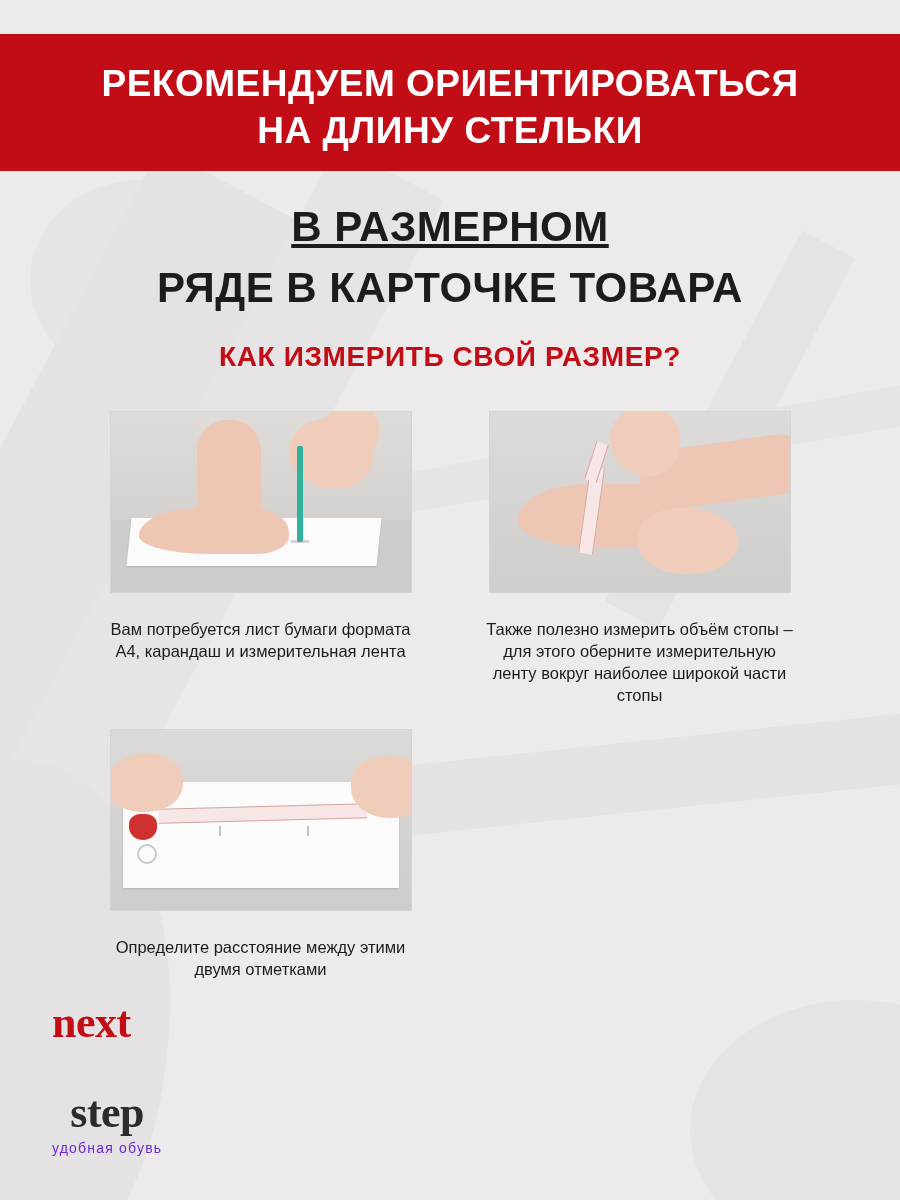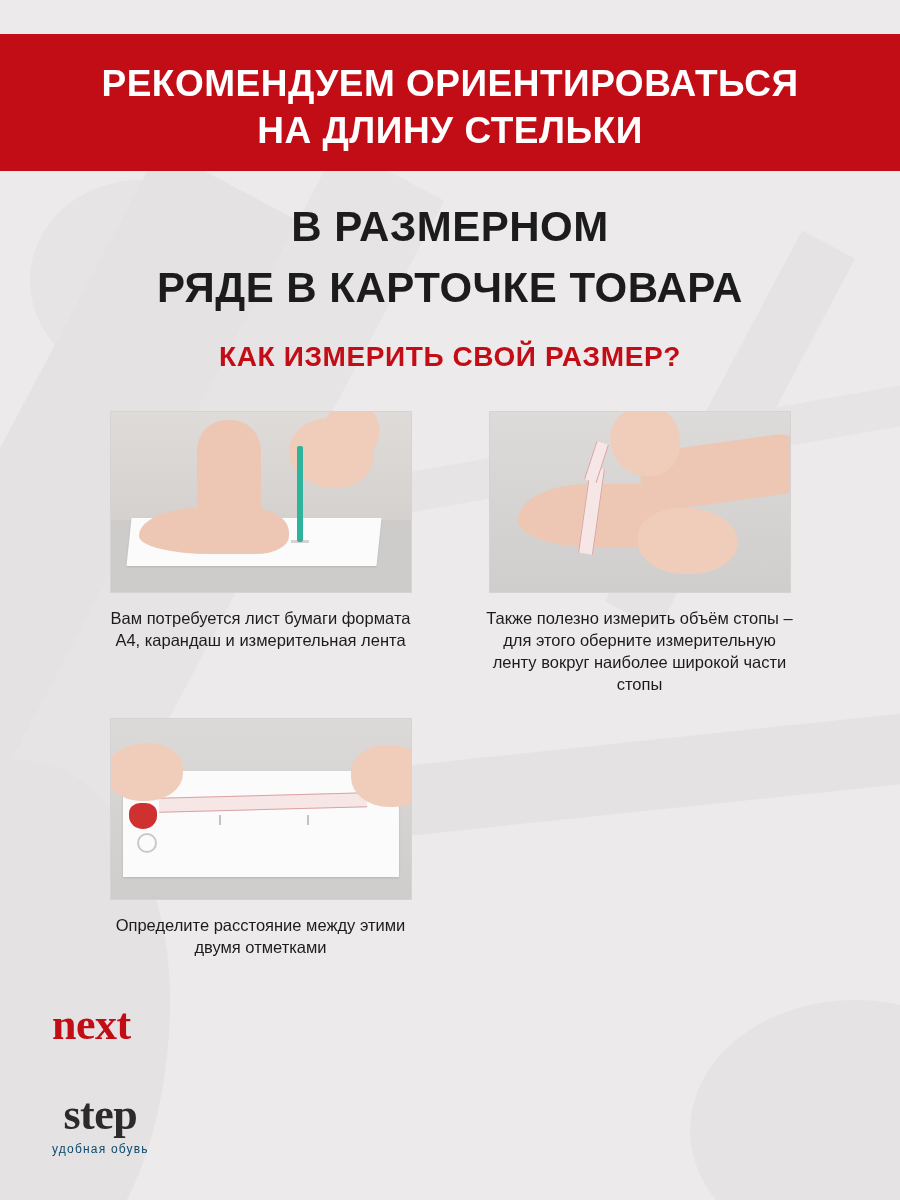--- a/index.html
+++ b/index.html
@@ -104,20 +104,21 @@
     text-align: center;
     padding-top: 26px;
   }
   .headings .sub1 {
     font-size: 42px;
     font-weight: bold;
     color: #1c1c1c;
     letter-spacing: 0.5px;
     line-height: 1.45;
     text-transform: uppercase;
+    text-decoration: underline;
   }
   .headings .sub2 {
     font-size: 42px;
     font-weight: bold;
     color: #1c1c1c;
     letter-spacing: 0.5px;
     line-height: 1.45;
     text-transform: uppercase;
   }
   .headings .question {
@@ -137,20 +138,21 @@
     width: 730px;
     display: grid;
     grid-template-columns: 1fr 1fr;
     column-gap: 28px;
     row-gap: 22px;
   }
   .step {
     display: flex;
     flex-direction: column;
     align-items: center;
+    gap: 11px;
   }
   .photo {
     width: 300px;
     height: 180px;
     border: 1px solid #d6d3d3;
     position: relative;
     overflow: hidden;
     background: #dcd9d9;
   }
   .caption {
@@ -238,22 +240,22 @@
   .logo {
     font-size: 44px;
     font-weight: bold;
     letter-spacing: -0.5px;
     font-family: "Liberation Serif", serif;
   }
   .logo .next { color: #c30d16; }
   .logo .step { color: #2b2b2b; margin-top: 39px; }
   .tagline {
     margin-top: 2px;
-    font-size: 12px;
-    color: #0c4a6e;
+    font-size: 14px;
+    color: #6d28d9;
     letter-spacing: 1.2px;
   }
 </style>
 </head>
 <body>
 
 <div class="bg-layer">
   <div class="bg-blob bb3"></div>
   <div class="bg-band b1"></div>
   <div class="bg-band b2"></div>

